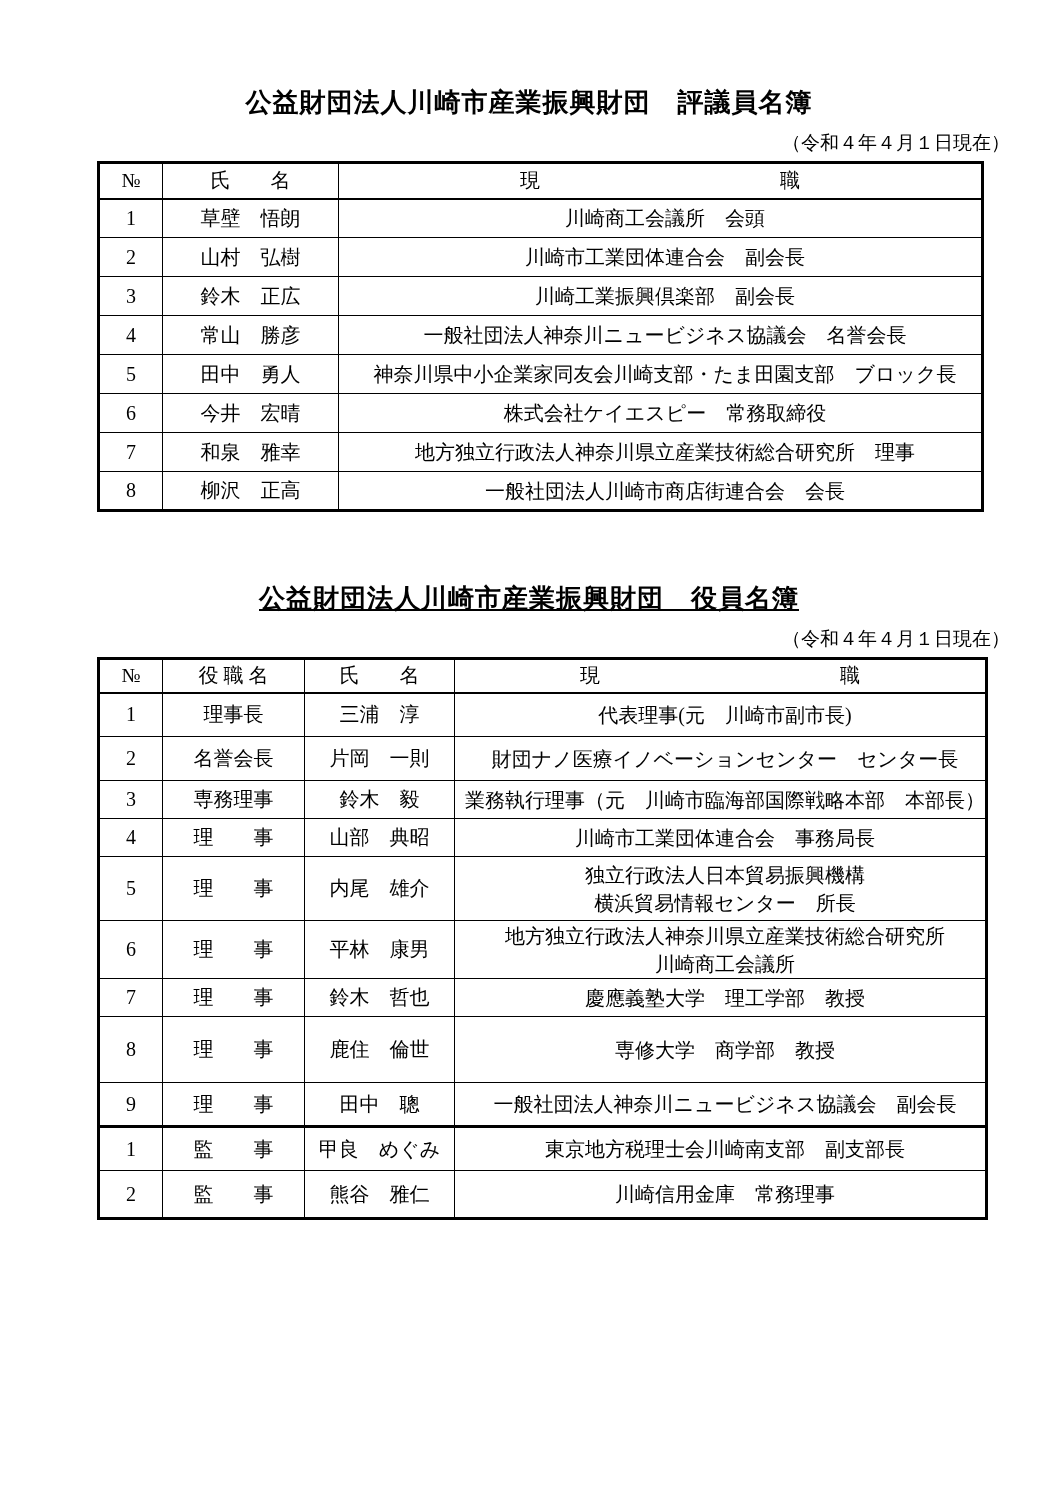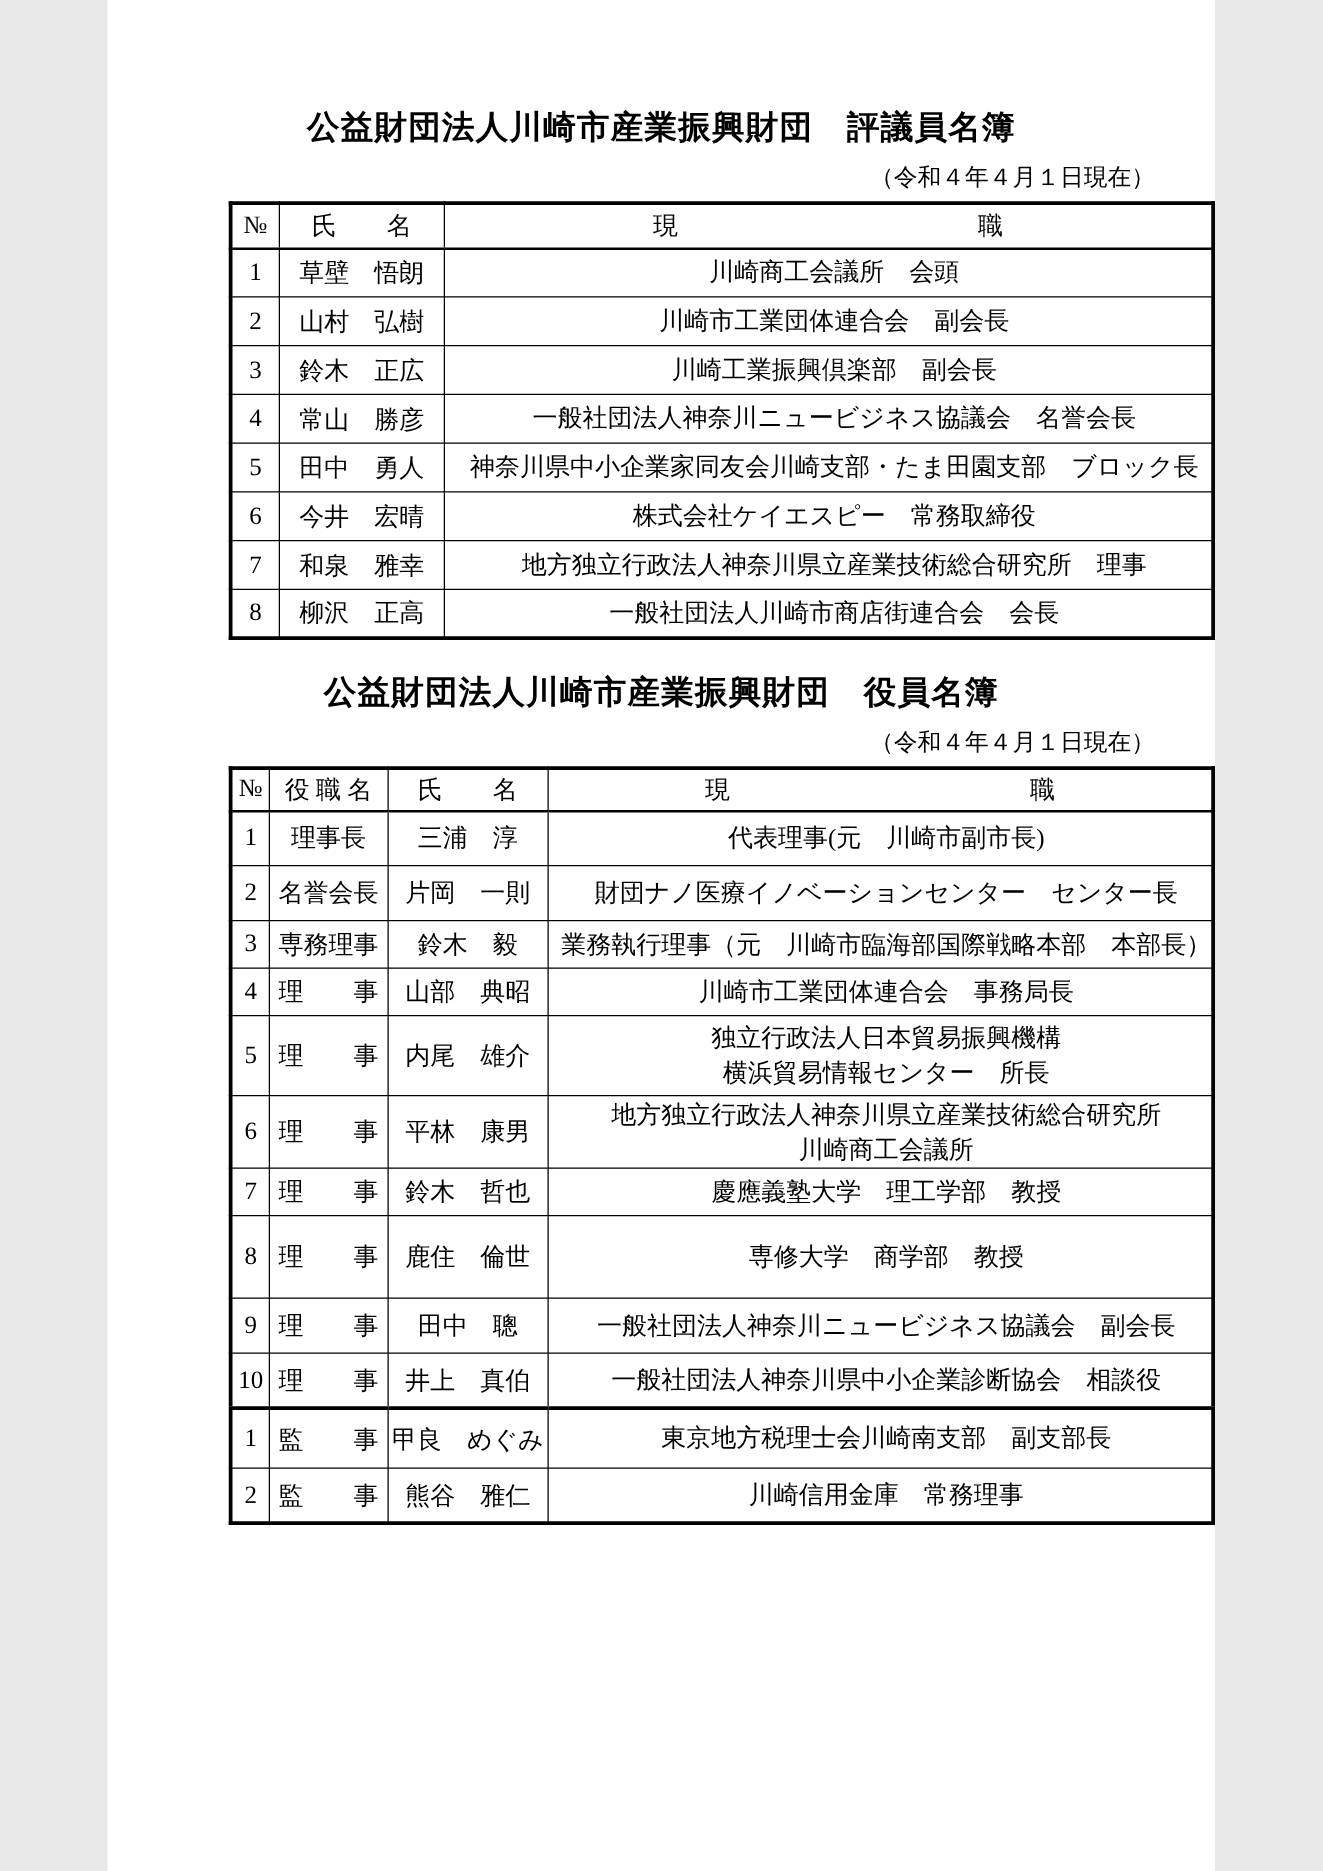--- a/index.html
+++ b/index.html
@@ -1,19 +1,19 @@
 <!DOCTYPE html>
 <html><head>
 <meta charset="utf-8">
 <style>
   * { margin:0; padding:0; box-sizing:border-box; }
   html,body { background:#e8e8e8; }
   .doc {
     position:relative;
-    width:886px; height:1497px;
+    width:1058px; height:1497px;
     margin:0 auto;
     background:#ffffff;
     color:#000;
     font-family:"Liberation Serif","DejaVu Serif",serif;
     overflow:hidden;
   }
   .doc-title {
     margin-top:86px;
     text-align:center;
     font-family:"DejaVu Sans","Liberation Sans",sans-serif;
@@ -68,21 +68,21 @@
   #officers-table tbody tr:nth-child(6) { height:58px; }
   #officers-table tbody tr:nth-child(8) { height:66px; }
   #officers-table tbody tr:nth-child(11){ height:48px; }
   #officers-table tbody tr.section-start td { border-top:3px solid #000; }
 
   td.cell-no, td.cell-role, td.cell-name { text-align:center; }
   td.cell-position { text-align:center; padding-left:10px; }
   td.cell-position div { line-height:28px; }
 
   .officers-block { margin-top:0; }
-  .title-officers { margin-top:26px; }
+  .title-officers { margin-top:70px;text-decoration:underline; }
 </style>
 </head>
 <body>
 
 <div class="doc">
 
   <div class="councilors-block">
     <div class="doc-title">公益財団法人川崎市産業振興財団　評議員名簿</div>
     <div class="date-note">（令和４年４月１日現在）</div>
     <table class="roster" id="councilors-table">
@@ -245,28 +245,20 @@
             </td>
           </tr>
           <tr>
             <td class="cell-no">9</td>
             <td class="cell-role">理　　事</td>
             <td class="cell-name">田中　聰</td>
             <td class="cell-position">
               <div>一般社団法人神奈川ニュービジネス協議会　副会長</div>
             </td>
           </tr>
-          <tr>
-            <td class="cell-no">10</td>
-            <td class="cell-role">理　　事</td>
-            <td class="cell-name">井上　真伯</td>
-            <td class="cell-position">
-              <div>一般社団法人神奈川県中小企業診断協会　相談役</div>
-            </td>
-          </tr>
           <tr class="section-start">
             <td class="cell-no">1</td>
             <td class="cell-role">監　　事</td>
             <td class="cell-name">甲良　めぐみ</td>
             <td class="cell-position">
               <div>東京地方税理士会川崎南支部　副支部長</div>
             </td>
           </tr>
           <tr>
             <td class="cell-no">2</td>

